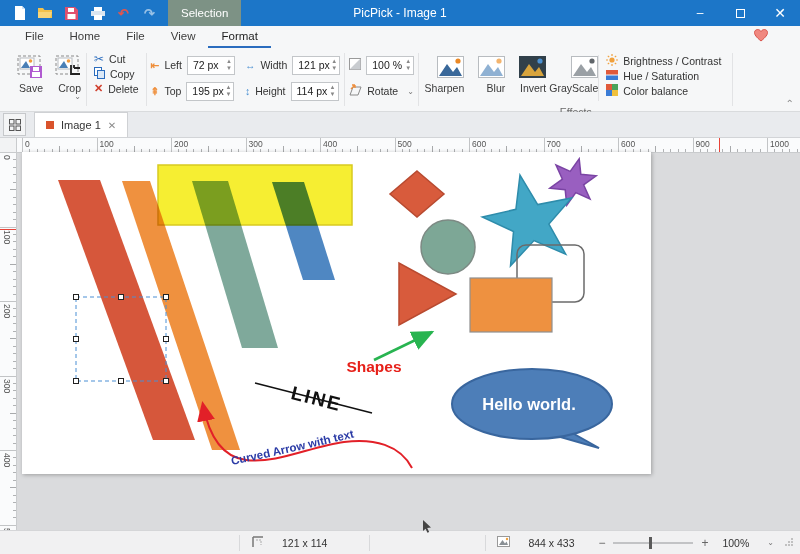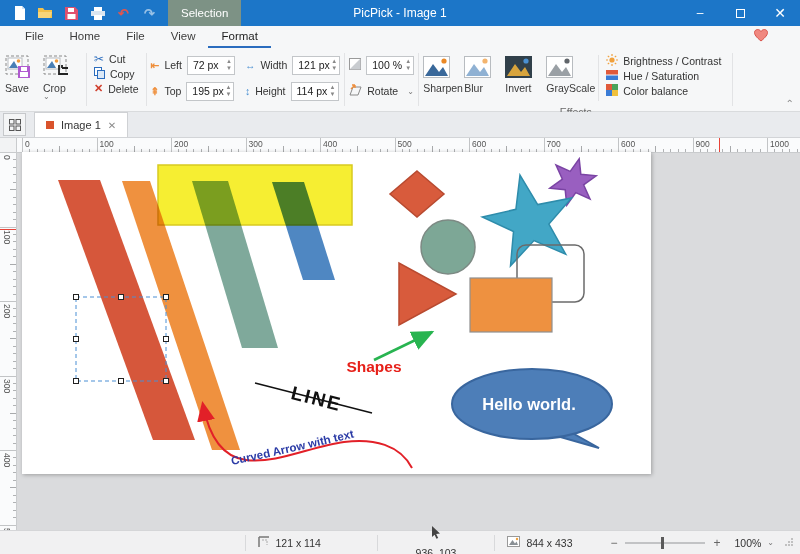--- a/index.html
+++ b/index.html
@@ -19,21 +19,21 @@
   
   .menubar{position:absolute;top:26px;left:0;right:0;height:22px;background:#f6f7f8;display:flex;align-items:stretch;padding-left:12px;}
   .mtab{padding:0 13px;display:flex;align-items:center;font-size:11.5px;color:#3d3d3d;border-bottom:2px solid transparent;}
   .mtab.active{color:#1e1e1e;border-bottom:2px solid #2a6cbe;}
   .heart{position:absolute;right:32px;top:3px;}
 
   
   .ribbon{position:absolute;top:48px;left:0;right:0;height:64px;background:#f6f7f8;border-bottom:1px solid #d9dbdd;display:flex;align-items:stretch;}
   .rsep{width:1px;background:#e2e3e5;margin:5px 0;}
   .rgroup{display:flex;align-items:flex-start;padding:2px 5px;}
-  .bigbtn{width:38px;display:flex;flex-direction:column;align-items:flex-start;padding-top:3px;}
+  .bigbtn{width:38px;display:flex;flex-direction:column;align-items:flex-end;padding-top:3px;}
   .bigbtn .icbox{height:27px;display:flex;align-items:center;justify-content:center;}
   .bigbtn .lbl{font-size:10.5px;color:#3a3a3a;margin-top:2px;white-space:nowrap;}
   .bigbtn .caret{font-size:8px;color:#777;line-height:6px;}
   .smallcol{display:flex;flex-direction:column;padding:3px 2px;}
   .smallbtn{display:flex;align-items:center;gap:5px;height:15px;padding:0 5px;font-size:10.5px;color:#333;white-space:nowrap;}
   .fieldgrid{display:grid;grid-template-columns:auto auto;grid-auto-rows:26px;align-items:center;column-gap:10px;padding:4px 4px;}
   .field{display:flex;align-items:center;gap:5px;font-size:10.5px;}
   .spin{width:48px;height:19px;border:1px solid #c3c6c9;background:#fff;display:flex;align-items:center;font-size:10.5px;padding-left:5px;position:relative;color:#222;}
   .spin .arrows{position:absolute;right:2px;top:1px;display:flex;flex-direction:column;font-size:6px;color:#888;line-height:7px;}
   .effgroup{display:flex;flex-direction:column;padding:2px 4px 0 4px;}
@@ -62,21 +62,21 @@
   .v-ruler .t10{position:absolute;right:0;height:1px;width:3px;background:#b0b2b4;}
   .v-ruler .t50{position:absolute;right:0;height:1px;width:6px;background:#a8aaac;}
   .v-ruler .t100{position:absolute;right:0;height:1px;width:17px;background:#c2c4c6;}
   .vlabel{position:absolute;left:12px;font-size:8.5px;color:#555;transform:rotate(90deg);transform-origin:left top;white-space:nowrap;}
   .vmarker{position:absolute;left:0;right:0;height:1px;background:#e84338;}
   .canvas{position:absolute;left:22px;top:14px;width:629px;height:322px;background:#fff;box-shadow:1px 1px 4px rgba(0,0,0,.28);}
 
   
   .statusbar{position:absolute;left:0;right:0;bottom:0;height:24px;background:#f1f1f2;border-top:1px solid #d5d6d8;display:flex;align-items:center;font-size:10.5px;color:#333;}
   .ssep{width:1px;height:16px;background:#d8d9db;}
-  .sitem{display:flex;align-items:center;gap:6px;padding:0 12px;}
+  .sitem{display:flex;align-items:center;gap:18px;padding:0 12px;}
   .slider{display:flex;align-items:center;gap:8px;color:#666;}
   .strack{position:relative;width:80px;height:2px;background:#c2c3c5;}
   .shandle{position:absolute;top:-5px;left:45%;width:3px;height:12px;background:#5a5a5a;}
   .grip{margin:0 6px 0 4px;}
 </style>
 </head>
 <body>
 
 <div class="app">
 

